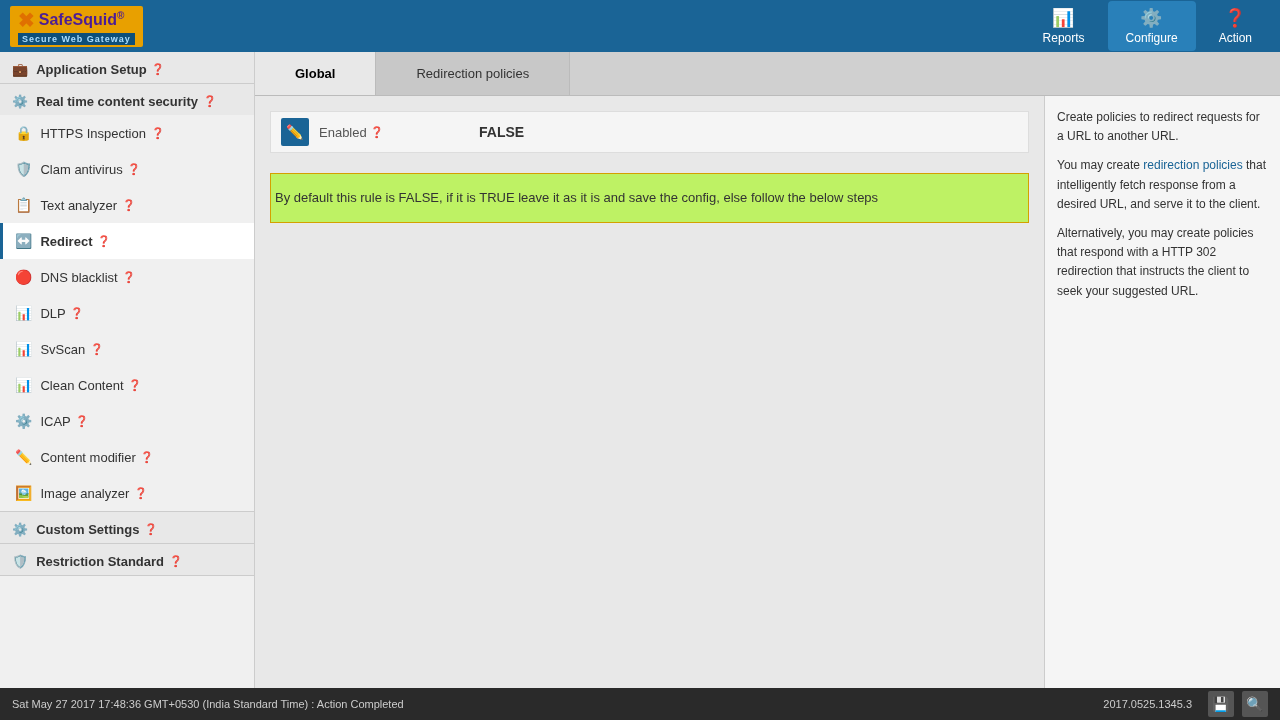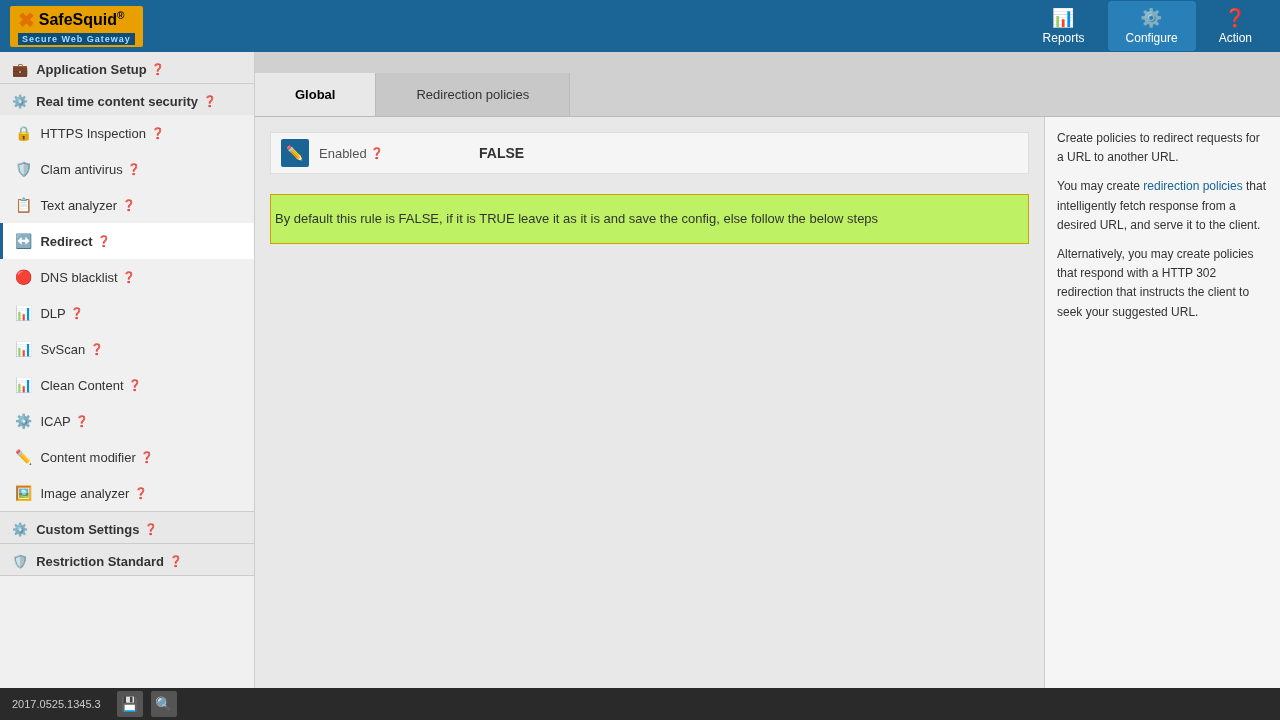--- a/index.html
+++ b/index.html
@@ -98,21 +98,20 @@
     .sidebar-group-header .s-icon { margin-right: 8px; }
     .sidebar-group-header .help-icon { margin-left: 5px; color: #888; font-size: 11px; }
 
     
     #content-area {
       flex: 1;
       display: flex;
       flex-direction: column;
       overflow: hidden;
       background: #e8e8e8;
-      margin-top: 21px;
     }
 
     
     #tab-bar {
       display: flex;
       background: #d0d0d0;
       border-bottom: 1px solid #bbb;
       flex-shrink: 0;
     }
     .tab {
@@ -232,21 +231,21 @@
     }
   </style>
 </head>
 <body>
 
 <div id="header">
   <div id="logo-area">
     <div id="logo-img">
       <div style="display:flex;align-items:center;gap:4px;">
         <span style="color:#e07000;font-size:20px;font-weight:bold;">✖</span>
-        <span style="color:#000000;font-size:16px;font-weight:bold;">SafeSquid<sup style="font-size:10px;">®</sup></span>
+        <span style="color:#4c1d95;font-size:16px;font-weight:bold;">SafeSquid<sup style="font-size:10px;">®</sup></span>
       </div>
       <div style="font-size:9px;color:#adf;letter-spacing:1px;background:#0d4f7a;padding:1px 4px;margin-top:1px;">Secure Web Gateway</div>
     </div>
   </div>
   <div id="nav-buttons">
     <button class="nav-btn">
       <span class="nav-icon">📊</span>
       <span>Reports</span>
     </button>
     <button class="nav-btn active">
@@ -381,20 +380,21 @@
       <div id="right-panel">
         <p>Create policies to redirect requests for a URL to another URL.</p>
         <p>You may create <a>redirection policies</a> that intelligently fetch response from a desired URL, and serve it to the client.</p>
         <p>Alternatively, you may create policies that respond with a HTTP 302 redirection that instructs the client to seek your suggested URL.</p>
       </div>
     </div>
   </div>
 </div>
 
 <div id="footer">
+  <span>Sat May 27 2017 17:48:36 GMT+0530 (India Standard Time) : Action Completed</span>
   <div id="footer-actions">
     <span style="margin-right:8px;">2017.0525.1345.3</span>
     <div class="footer-btn">
       <span>💾</span>
     </div>
     <div class="footer-btn">
       <span>🔍</span>
     </div>
   </div>
 </div>

